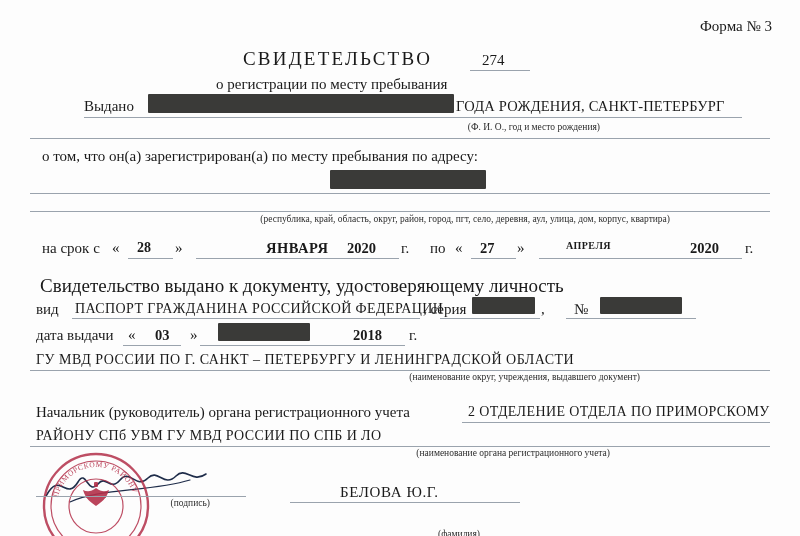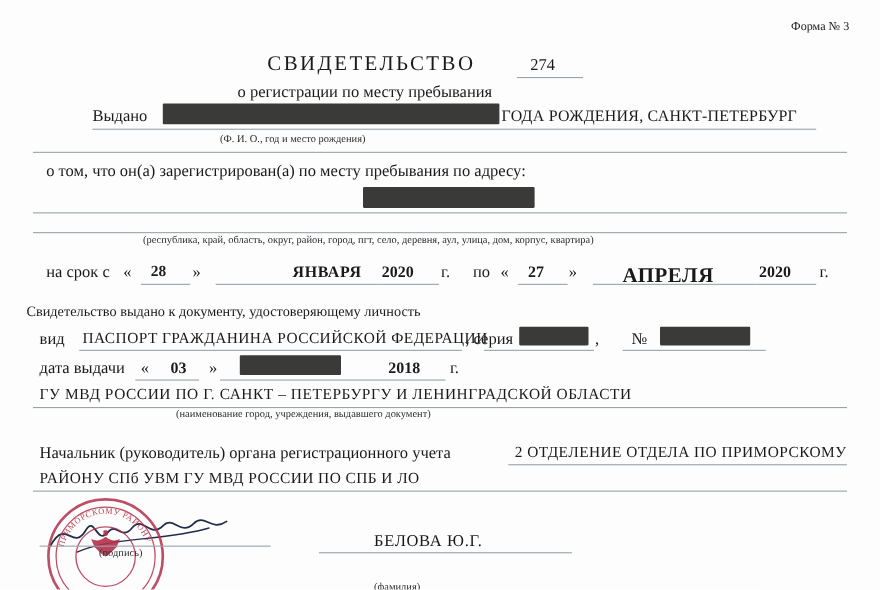--- a/index.html
+++ b/index.html
@@ -27,34 +27,34 @@
   }
   .redact {
     position: absolute;
     background: #3a3a38;
     border-radius: 1px;
   }
   .caption {
     position: absolute;
     font-size: 9.5px;
     color: #2b2b2b;
-    text-align: left;
+    text-align: right;
     font-family: "Liberation Serif", serif;
   }
   .txt {
     position: absolute;
     white-space: nowrap;
     font-family: "Liberation Serif", serif;
   }
 
   
   #form-number {
     right: 28px;
     top: 18px;
-    font-size: 11px;
+    font-size: 15px;
     text-align: right;
   }
   #doc-title {
     left: 243px;
     top: 48px;
     font-size: 19px;
     letter-spacing: 2.2px;
     font-weight: 400;
   }
   #doc-number {
@@ -142,32 +142,32 @@
   #term-q1 { left: 112px; top: 240px; font-size: 15px; }
   #term-day-from { left: 137px; top: 240px; font-size: 14px; font-weight: bold; }
   #term-q2 { left: 175px; top: 240px; font-size: 15px; }
   #term-month-from { left: 222px; top: 240px; font-size: 14.5px; font-weight: bold; letter-spacing: 0.5px; margin-left: 44px; }
   #term-year-from { left: 347px; top: 240px; font-size: 14.5px; font-weight: bold; }
   #term-g1 { left: 401px; top: 240px; font-size: 15px; }
   #term-po { left: 430px; top: 240px; font-size: 15px; }
   #term-q3 { left: 455px; top: 240px; font-size: 15px; }
   #term-day-to { left: 480px; top: 240px; font-size: 14.5px; font-weight: bold; }
   #term-q4 { left: 517px; top: 240px; font-size: 15px; }
-  #term-month-to { left: 566px; top: 240px; font-size: 19px; font-weight: bold; letter-spacing: 0.5px; }
+  #term-month-to { left: 566px; top: 240px; font-size: 10px; font-weight: bold; letter-spacing: 0.5px; }
   #term-year-to { left: 690px; top: 240px; font-size: 14.5px; font-weight: bold; }
   #term-g2 { left: 745px; top: 240px; font-size: 15px; }
 
   #term-u1 { left: 128px; top: 258px; width: 45px; }
   #term-u2 { left: 196px; top: 258px; width: 148px; }
   #term-u3 { left: 344px; top: 258px; width: 55px; }
   #term-u4 { left: 471px; top: 258px; width: 45px; }
   #term-u5 { left: 539px; top: 258px; width: 148px; }
   #term-u6 { left: 687px; top: 258px; width: 55px; }
 
-  #cert-doc-text { left: 24px; top: 275px; font-size: 13px; }
+  #cert-doc-text { left: 40px; top: 275px; font-size: 19px; }
   #vid-label { left: 36px; top: 301px; font-size: 15px; }
   #vid-value { left: 75px; top: 301px; font-size: 14px; letter-spacing: 0.4px; }
   #seriya-label { left: 423px; top: 301px; font-size: 15px; }
   #seriya-redact { left: 472px; top: 297px; width: 63px; height: 17px; }
   #comma1 { left: 541px; top: 301px; font-size: 15px; }
   #num-label { left: 574px; top: 301px; font-size: 15px; }
   #num-redact { left: 600px; top: 297px; width: 82px; height: 17px; }
   #vid-u1 { left: 72px; top: 318px; width: 348px; }
   #vid-u2 { left: 440px; top: 318px; width: 100px; }
   #vid-u3 { left: 566px; top: 318px; width: 130px; }
@@ -283,27 +283,28 @@
   <div class="txt" id="date-q2">»</div>
   <div class="redact" id="date-month-redact"></div>
   <div class="txt" id="date-year">2018</div>
   <div class="txt" id="date-g">г.</div>
   <div class="line" id="date-u1"></div>
   <div class="line" id="date-u2"></div>
   <div class="line" id="date-u3"></div>
 
   <div class="txt" id="organ-value">ГУ  МВД  РОССИИ  ПО  Г. САНКТ – ПЕТЕРБУРГУ  И  ЛЕНИНГРАДСКОЙ ОБЛАСТИ</div>
   <div class="line" id="organ-line"></div>
-  <div class="caption" id="organ-caption">(наименование город, учреждения, выдавшего документ)</div>
+  <div class="caption" id="organ-caption">(наименование округ, учреждения, выдавшего документ)</div>
 
   <div class="txt" id="chief-label">Начальник (руководитель) органа регистрационного учета</div>
   <div class="txt" id="chief-value1">2 ОТДЕЛЕНИЕ ОТДЕЛА  ПО ПРИМОРСКОМУ</div>
   <div class="line" id="chief-line1"></div>
   <div class="txt" id="chief-value2">РАЙОНУ СПб УВМ  ГУ  МВД  РОССИИ  ПО  СПБ  И  ЛО</div>
   <div class="line" id="chief-line2"></div>
+  <div class="caption" id="chief-caption">(наименование органа регистрационного учета)</div>
 
   <svg id="signature" viewBox="0 0 190 44">
     <path d="M6,34 C20,8 26,40 38,20 C46,6 48,34 58,22 C66,12 70,30 80,18 C90,6 96,28 108,16 C118,6 124,26 136,14 C146,4 152,22 166,12" fill="none" stroke="#1f2d4a" stroke-width="1.6" stroke-linecap="round"></path>
     <path d="M30,40 C60,26 110,30 150,18" fill="none" stroke="#1f2d4a" stroke-width="1.2" stroke-linecap="round"></path>
   </svg>
 
   <div id="stamp">
     <svg class="stamp-svg" width="144" height="110" viewBox="0 0 144 110">
       <g stroke="#b3304a" fill="none" opacity="0.85">
         <circle cx="72" cy="62" r="52" stroke-width="2.4"></circle>

